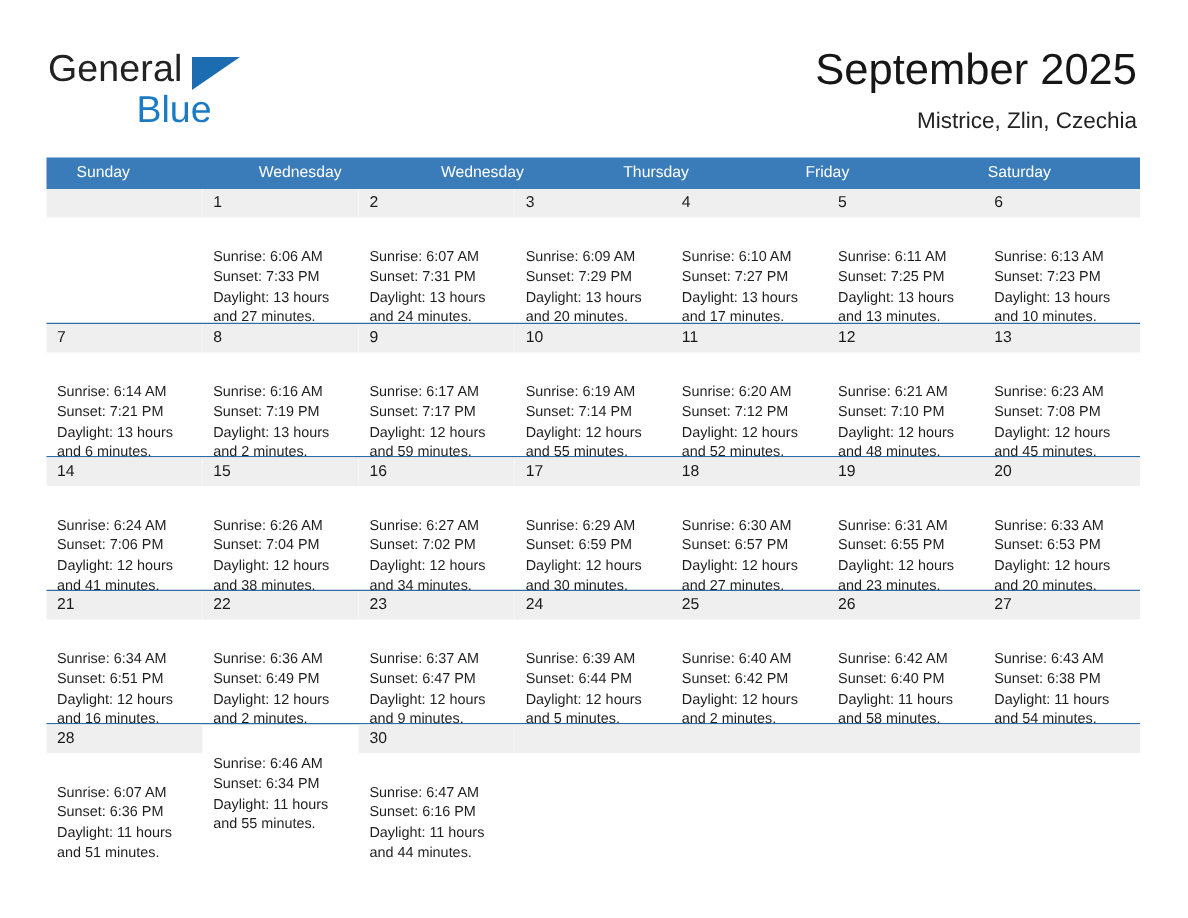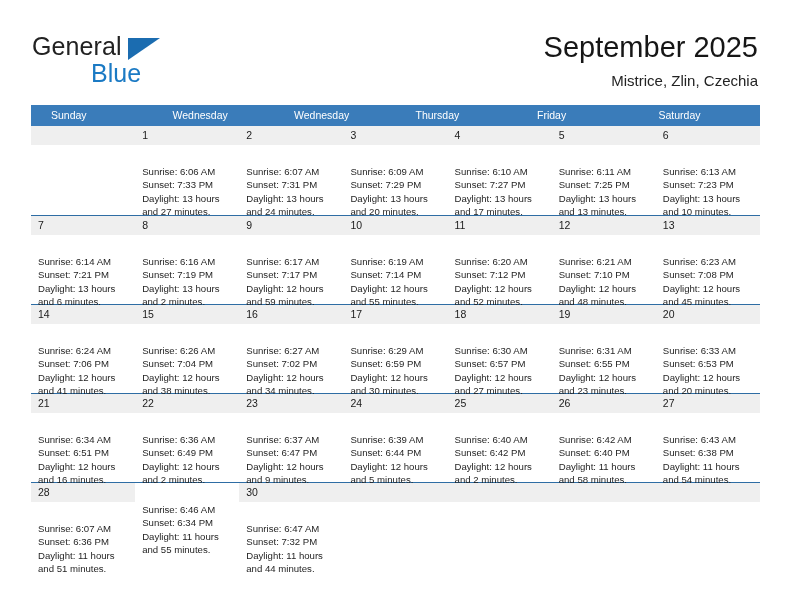--- a/index.html
+++ b/index.html
@@ -450,21 +450,21 @@
           <div>Sunrise: 6:46 AM</div>
           <div>Sunset: 6:34 PM</div>
           <div>Daylight: 11 hours</div>
           <div>and 55 minutes.</div>
         </div>
       </div>
       <div class="day-cell">
         <div class="day-num-band">30</div>
         <div class="day-body">
           <div>Sunrise: 6:47 AM</div>
-          <div>Sunset: 7:32 PM</div>
+          <div>Sunset: 6:16 PM</div>
           <div>Daylight: 11 hours</div>
           <div>and 44 minutes.</div>
         </div>
       </div>
       <div class="day-cell empty">
         <div class="day-num-band"></div>
         <div class="day-body">
           <div></div>
           <div></div>
           <div></div>

